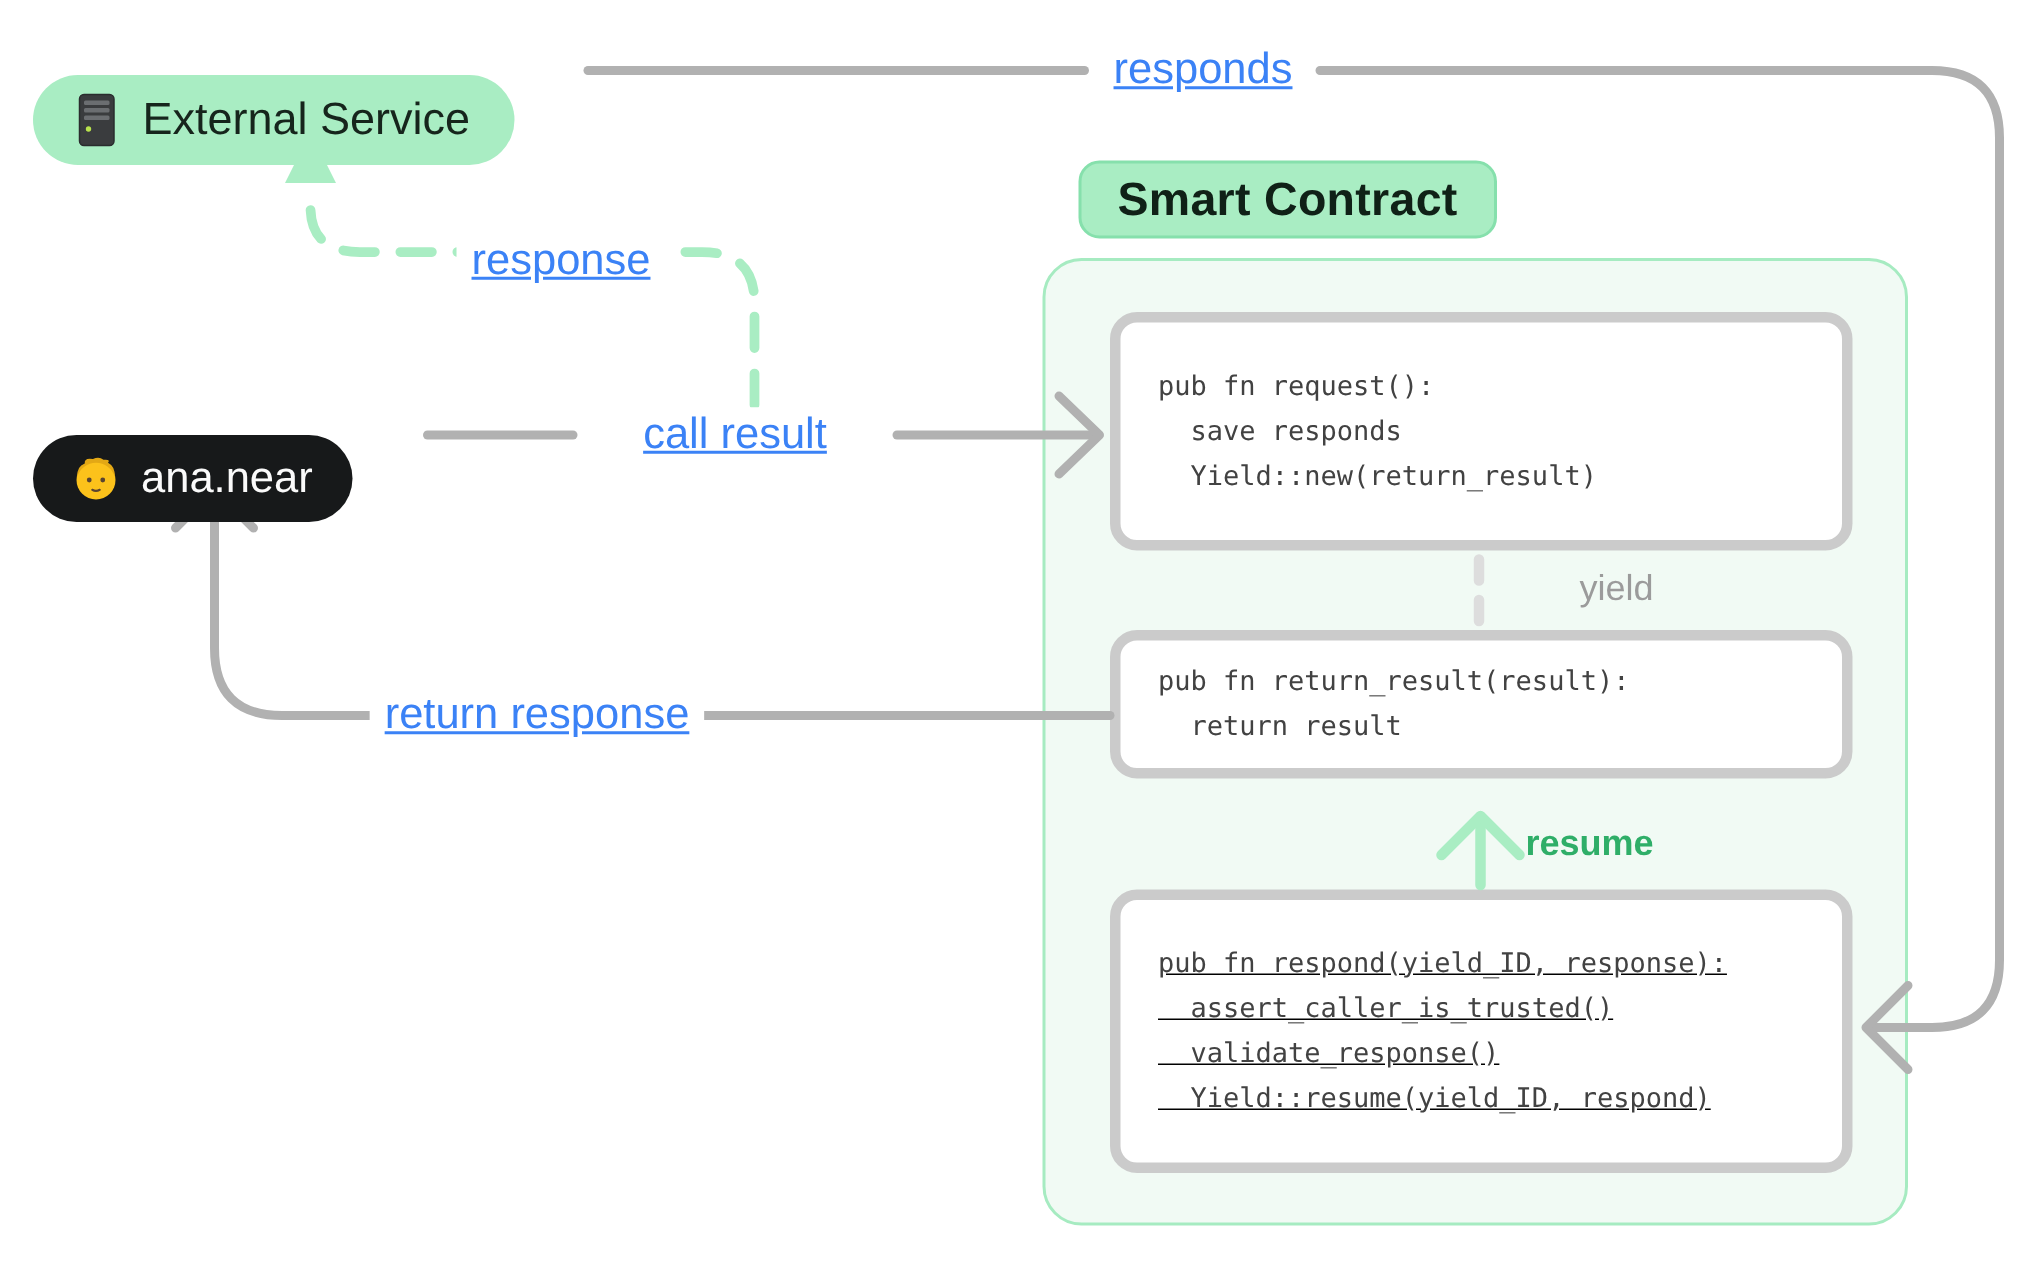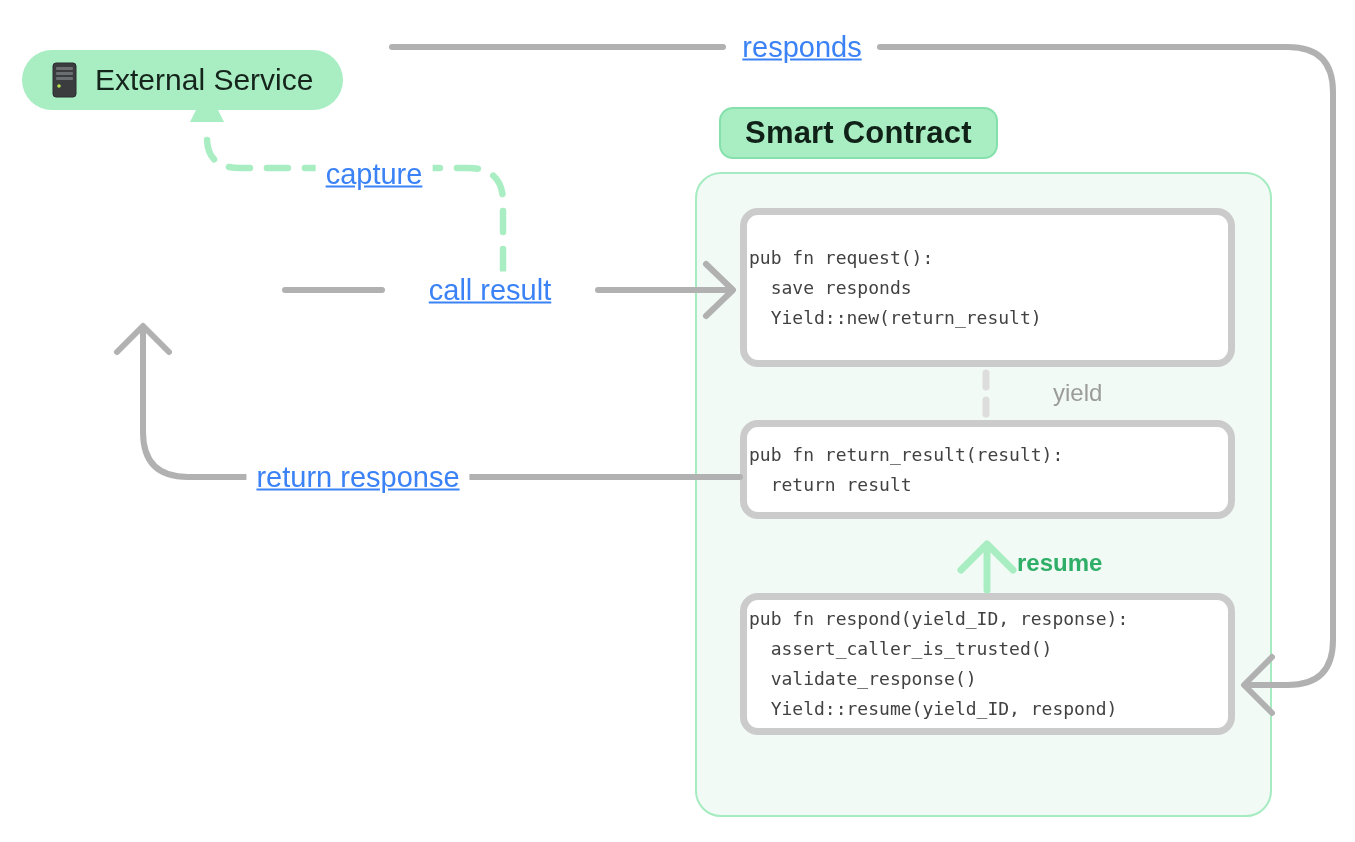--- a/index.html
+++ b/index.html
@@ -46,25 +46,25 @@
 
   
   .code-box {
     position: absolute;
     left: 740px;
     width: 495px;
     background: #ffffff;
     border: 7px solid #CBCBCB;
     border-radius: 18px;
     display: flex; flex-direction: column; justify-content: center;
-    padding-left: 2px;
+    padding-left: 25px;
   }
   #box-request       { top: 208px; height: 159px; }
   #box-return-result { top: 420px; height: 99px; }
-  #box-respond       { top: 593px; height: 142px; }
+  #box-respond       { top: 593px; height: 189px; text-decoration: underline; }
 
   .code-line {
     font-family: "DejaVu Sans Mono", "Liberation Mono", monospace;
     font-size: 18px; line-height: 30px;
     color: #424242;
     white-space: pre;
   }
 
   
   .node-pill {
@@ -166,20 +166,32 @@
         <rect x="1" y="1" width="23" height="34" rx="3" fill="#3A3C3E" stroke="#2A2C2E" stroke-width="1"></rect>
         <rect x="4" y="5" width="17" height="3" rx="1" fill="#6B6E71"></rect>
         <rect x="4" y="10" width="17" height="3" rx="1" fill="#6B6E71"></rect>
         <rect x="4" y="15" width="17" height="3" rx="1" fill="#6B6E71"></rect>
         <circle cx="7" cy="24" r="1.8" fill="#B9E34D"></circle>
       </svg>
     </span>
     <span class="pill-label">External Service</span>
   </div>
 
+  <div id="user-pill" class="node-pill">
+    <span style="display:inline-flex;">
+      <svg width="32" height="32" viewBox="0 0 32 32">
+        <circle cx="16" cy="17" r="13" fill="#FCC21B"></circle>
+        <path d="M 3.5 15 A 13 13 0 0 1 28.5 15 Q 29 8 24 5.5 Q 26 3 21 3.5 Q 18 1 14 3 Q 8 2 8.5 6 Q 3 8 3.5 15 Z" fill="#E3A815"></path>
+        <circle cx="11.5" cy="17" r="1.6" fill="#5A4430"></circle>
+        <circle cx="20.5" cy="17" r="1.6" fill="#5A4430"></circle>
+        <path d="M 13.5 23.5 Q 16 25 18.5 23.5" stroke="#5A4430" stroke-width="1.4" fill="none" stroke-linecap="round"></path>
+      </svg>
+    </span>
+    <span class="pill-label">ana.near</span>
+  </div>
 
   <div id="smart-contract-title">Smart Contract</div>
 
   <div id="box-request" class="code-box">
     <div class="code-line">pub fn request():</div>
     <div class="code-line">  save responds</div>
     <div class="code-line">  Yield::new(return_result)</div>
   </div>
 
   <div id="box-return-result" class="code-box">
@@ -188,19 +200,19 @@
   </div>
 
   <div id="box-respond" class="code-box">
     <div class="code-line">pub fn respond(yield_ID, response):</div>
     <div class="code-line">  assert_caller_is_trusted()</div>
     <div class="code-line">  validate_response()</div>
     <div class="code-line">  Yield::resume(yield_ID, respond)</div>
   </div>
 
   <div id="label-responds" class="edge-label">responds</div>
-  <div id="label-capture" class="edge-label">capture</div>
+  <div id="label-capture" class="edge-label">response</div>
   <div id="label-call-request" class="edge-label">call result</div>
   <div id="label-return-response" class="edge-label">return response</div>
   <div id="label-yield" class="inner-label">yield</div>
   <div id="label-resume" class="inner-label">resume</div>
 
 </div>
 
 </body></html>

